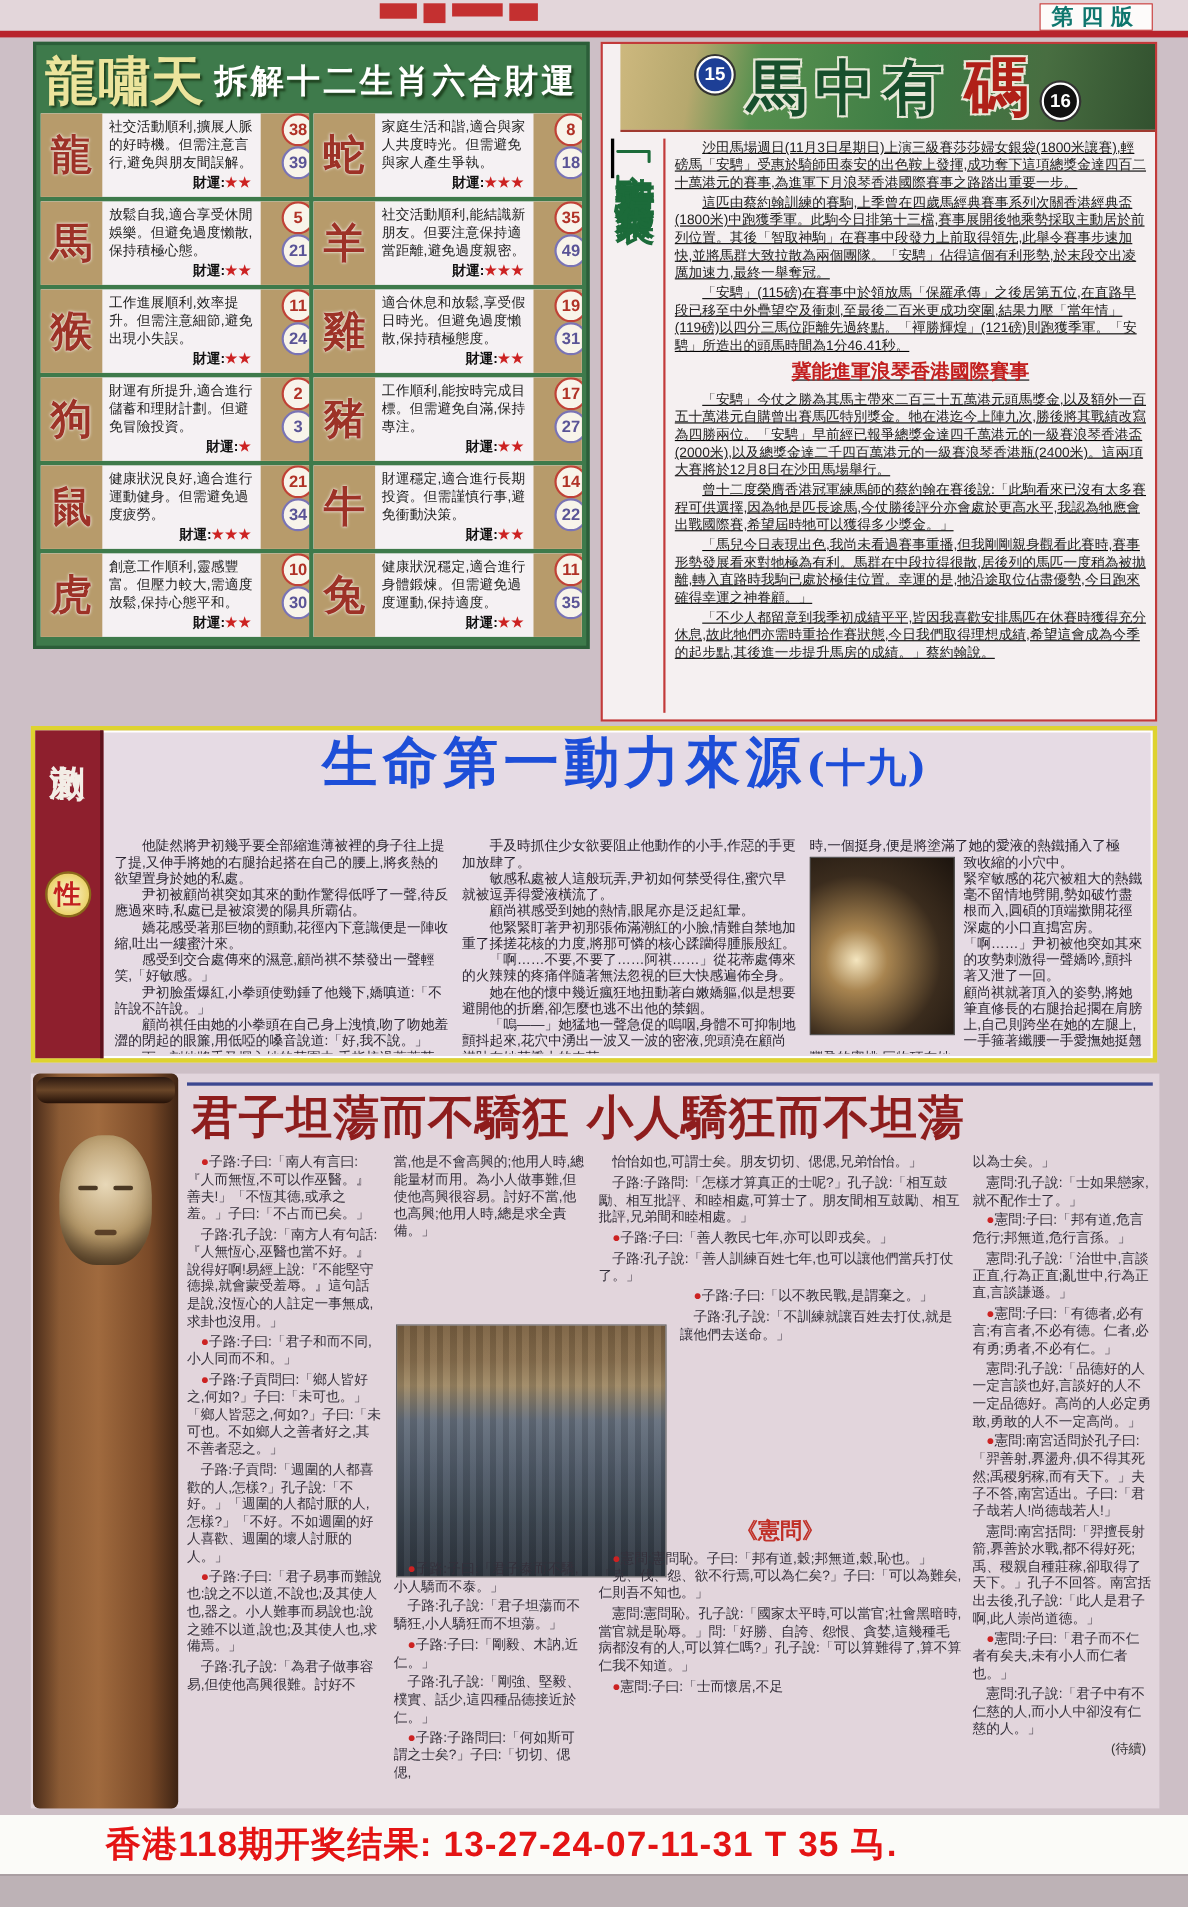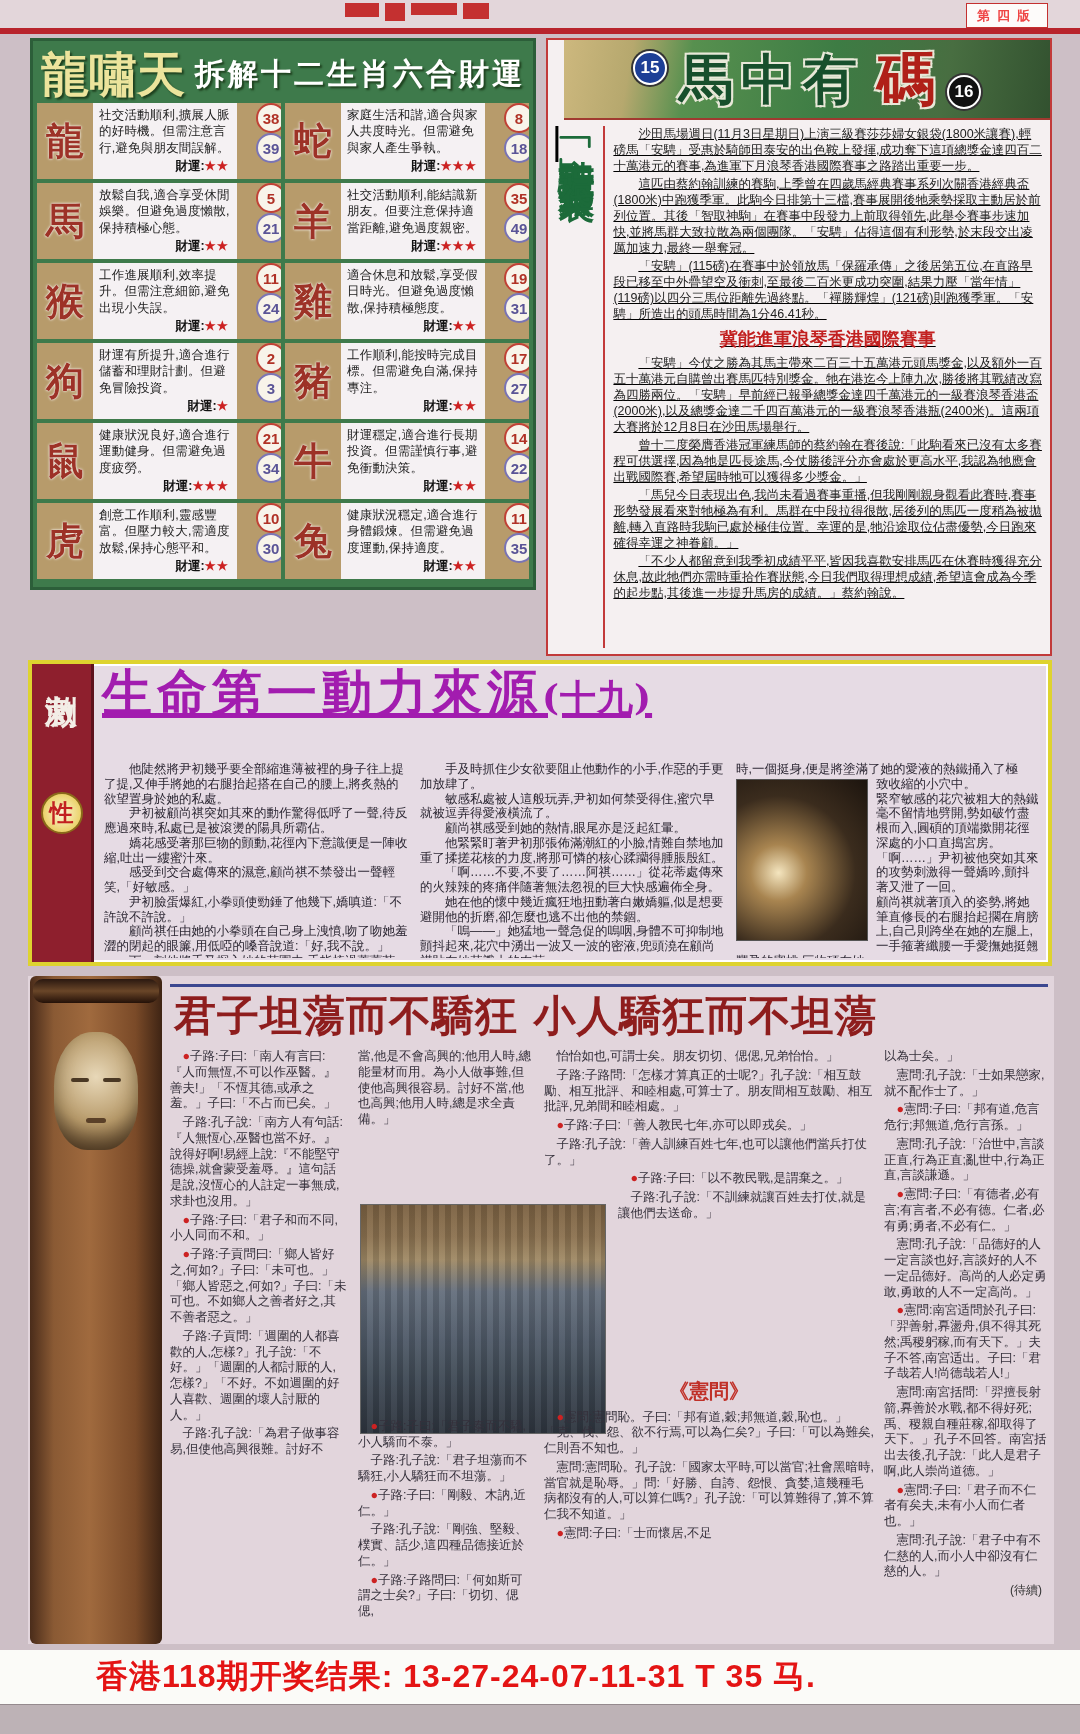--- a/index.html
+++ b/index.html
@@ -4,21 +4,21 @@
 <style>
   html,body{margin:0;padding:0;}
   .page{position:relative;width:1080px;height:1734px;background:#cdbfc6;overflow:hidden;
         font-family:"Liberation Sans",sans-serif;}
   
   .topstrip{position:absolute;left:0;top:0;width:100%;height:28px;background:#e3d6da;}
   .fragments{position:absolute;left:345px;top:0;width:240px;height:24px;overflow:hidden;}
   .fragments span{display:inline-block;background:#c43030;margin:3px 6px 0 0;vertical-align:top;}
   .f1{width:34px;height:14px}.f2{width:20px;height:18px}.f3{width:46px;height:12px}.f4{width:26px;height:16px}
   .edition{position:absolute;top:3px;right:32px;height:23px;background:#fdfbfa;border:1px solid #c43030;
-           color:#ef4444;font-weight:bold;font-size:13px;display:flex;align-items:center;justify-content:center;
+           color:#0f766e;font-weight:bold;font-size:20px;display:flex;align-items:center;justify-content:center;
            padding:0 10px;letter-spacing:7px;}
   .redrule{position:absolute;top:28px;left:0;width:100%;height:6px;background:#b8242c;}
   
   .zbox{position:absolute;left:30px;top:38px;width:506px;height:552px;background:#3e7a4b;
         border:3px solid #2c5e39;padding:4px;box-sizing:border-box;}
   .ztitle{display:flex;align-items:center;gap:10px;height:58px;padding:0 4px;white-space:nowrap;}
   .ztitle .main{font-family:"DejaVu Serif",serif;font-weight:bold;font-size:48px;color:#ece49c;
         text-shadow:2px 2px 2px #1e401e;line-height:1;}
   .ztitle .sub{font-family:"DejaVu Serif",serif;font-weight:bold;font-size:30px;color:#ffffff;
         text-shadow:2px 2px 2px #1e401e;letter-spacing:3px;}
@@ -59,22 +59,22 @@
   
   .sbox{position:absolute;left:28px;top:660px;width:1024px;height:306px;background:#e6dbe4;
         border:4px solid #ded32f;box-shadow:inset 0 0 0 2px #fff;box-sizing:border-box;}
   .sside{position:absolute;left:0;top:0;bottom:0;width:62px;background:#8e1f2d;border-right:3px solid #5d121c;
         display:flex;flex-direction:column;align-items:center;justify-content:space-between;padding:6px 0;box-sizing:border-box;}
   .sside .w{color:#f3ede6;font-family:"DejaVu Serif",serif;font-weight:bold;font-size:32px;
         writing-mode:vertical-rl;text-orientation:upright;line-height:1;}
   .sbadge{width:42px;height:42px;border-radius:50%;background:radial-gradient(#fdf6d8,#e3c33c);
         border:2px solid #8a6a1a;color:#c22020;display:flex;align-items:center;justify-content:center;
         font-size:24px;font-weight:bold;font-family:"DejaVu Serif",serif;box-sizing:border-box;}
-  .stitle{position:absolute;left:70px;top:4px;width:calc(100% - 84px);text-align:left;white-space:nowrap;
-        font-family:"DejaVu Serif",serif;font-weight:bold;color:#a21caf;font-size:50px;letter-spacing:5px;line-height:1;text-decoration:underline;}
+  .stitle{position:absolute;left:70px;top:4px;width:calc(100% - 84px);text-align:center;white-space:nowrap;
+        font-family:"DejaVu Serif",serif;font-weight:bold;color:#1d4ed8;font-size:50px;letter-spacing:5px;line-height:1;}
   .stitle .ep{font-size:36px;letter-spacing:1px;}
   .scols{position:absolute;left:72px;top:62px;right:8px;bottom:4px;display:flex;gap:12px;}
   .scol{flex:1;font-size:12.5px;line-height:1.18;color:#2c2733;overflow:hidden;margin-top:36px;}
   .scol p{margin:0;text-indent:2em;}
   .scol p.noind{text-indent:0;}
   .simg{float:left;width:132px;height:162px;margin:2px 8px 2px 0;border:1px solid #555;box-sizing:border-box;
         background:radial-gradient(circle at 32% 58%,rgba(255,240,200,.95) 0%,rgba(190,150,90,.85) 22%,rgba(60,45,30,.92) 60%,#1c140e 100%),#2a1f16;}
   .stail{text-align:right;padding-right:4px;font-weight:bold;}
   .swait{font-size:12px;color:#333;}
   
@@ -374,20 +374,21 @@
     <div class="cpaint"></div>
     <div class="carea">
       <div class="ctitle">君子坦蕩而不驕狂 小人驕狂而不坦蕩</div>
       <div class="ccols">
         <div class="ccol w1">
             <p><span class="blt">●</span>子路:子曰:「南人有言曰:『人而無恆,不可以作巫醫。』善夫!」「不恆其德,或承之羞。」子曰:「不占而已矣。」</p>
             <p>子路:孔子說:「南方人有句話:『人無恆心,巫醫也當不好。』說得好啊!易經上說:『不能堅守德操,就會蒙受羞辱。』這句話是說,沒恆心的人註定一事無成,求卦也沒用。」</p>
             <p><span class="blt">●</span>子路:子曰:「君子和而不同,小人同而不和。」</p>
             <p><span class="blt">●</span>子路:子貢問曰:「鄉人皆好之,何如?」子曰:「未可也。」「鄉人皆惡之,何如?」子曰:「未可也。不如鄉人之善者好之,其不善者惡之。」</p>
             <p>子路:子貢問:「週圍的人都喜歡的人,怎樣?」孔子說:「不好。」「週圍的人都討厭的人,怎樣?」「不好。不如週圍的好人喜歡、週圍的壞人討厭的人。」</p>
+            <p><span class="blt">●</span>子路:子曰:「君子易事而難說也:說之不以道,不說也;及其使人也,器之。小人難事而易說也:說之雖不以道,說也;及其使人也,求備焉。」</p>
             <p>子路:孔子說:「為君子做事容易,但使他高興很難。討好不</p>
           </div>
         <div class="ccol w2">
           <p class="noind">當,他是不會高興的;他用人時,總能量材而用。為小人做事難,但使他高興很容易。討好不當,他也高興;他用人時,總是求全責備。」</p>
           <div class="spacer2"></div>
           <div>
               <p><span class="blt">●</span>子路:子曰:「君子泰而不驕,小人驕而不泰。」</p>
               <p>子路:孔子說:「君子坦蕩而不驕狂,小人驕狂而不坦蕩。」</p>
               <p><span class="blt">●</span>子路:子曰:「剛毅、木訥,近仁。」</p>
               <p>子路:孔子說:「剛強、堅毅、樸實、話少,這四種品德接近於仁。」</p>

